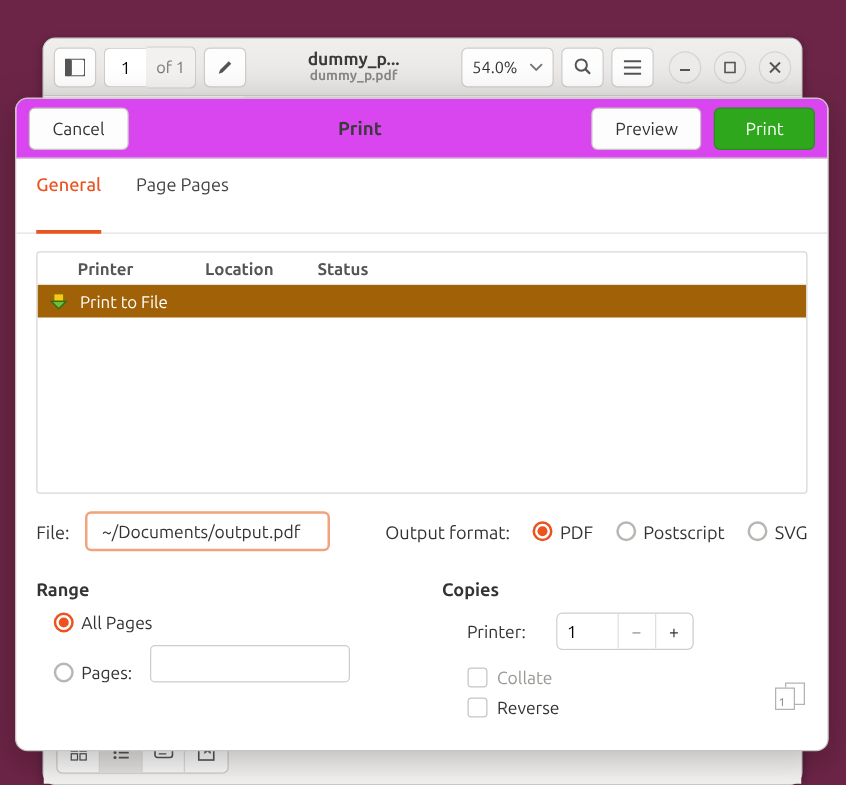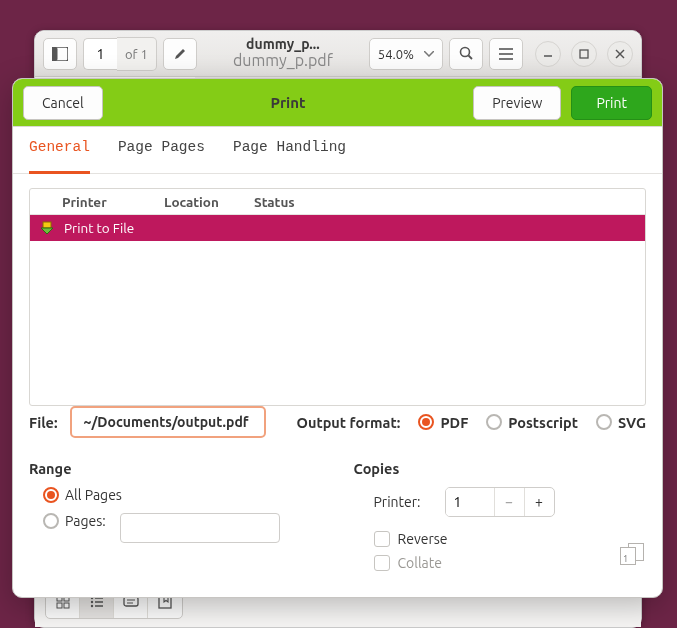--- a/index.html
+++ b/index.html
@@ -8,65 +8,65 @@
   
   .bgwin { position: absolute; left: 34px; top: 30px; width: 608px; height: 598px; background: #fafafa; border: 1px solid #ccc; border-radius: 10px; box-shadow: 0 2px 8px rgba(0,0,0,.3);}
   .bgwin-header { height: 46px; background: linear-gradient(#f0efee,#e6e4e2); border-bottom: 1px solid #d0cecb; display: flex; align-items: center; padding: 0 8px; gap: 6px; border-radius: 10px 10px 0 0;}
   .hbtn { height: 32px; background: #fdfdfd; border: 1px solid #cfcdca; border-radius: 5px; display: flex; align-items: center; justify-content: center; }
   .hbtn.square { width: 34px; }
   .page-box { display: flex; align-items: center; }
   .page-input { width: 34px; height: 32px; border: 1px solid #cfcdca; border-right: none; border-radius: 5px 0 0 5px; background: #fff; text-align: center; font-size: 14px; }
   .page-of { height: 32px; border: 1px solid #cfcdca; border-left: none; border-radius: 0 5px 5px 0; background: #f2f1ef; padding: 16px 8px; display: flex; align-items: center; color: #777; font-size: 13px;}
   .title-box { flex: 1; display: flex; flex-direction: column; align-items: center; line-height: 1.1; margin: 0 4px; overflow: hidden;}
   .title-box .t1 { font-weight: 600; font-size: 14px; color: #3a3a3a; white-space: nowrap; }
-  .title-box .t2 { font-size: 16px; color: #888; }
+  .title-box .t2 { font-size: 11px; color: #888; font-weight: bold; }
   .zoom-box { display: flex; align-items: center; height: 32px; border: 1px solid #cfcdca; border-radius: 5px; background: #fdfdfd; padding: 0 8px; gap: 10px; font-size: 13px;}
   .win-controls { display: flex; gap: 10px; margin-left: 6px; }
   .win-circle { width: 26px; height: 26px; border-radius: 50%; background: #ecebe9; border: 1px solid #d6d4d1; display: flex; align-items: center; justify-content: center; font-size: 12px; color: #555;}
   .bg-body { position: absolute; left:0; right:0; top:46px; bottom:0; background: #f7f6f5;}
   .bg-canvas { position: absolute; left: 160px; top: 0; right: 0; bottom: 50px; background: #e9e8e6; }
   .bottom-toolbar { position: absolute; left: 10px; bottom: 8px; height: 34px; display: flex; border: 1px solid #cfcdca; border-radius: 5px; overflow: hidden; background: #fdfdfd;}
   .bottom-toolbar .bt { width: 34px; display: flex; align-items: center; justify-content: center; border-right: 1px solid #e0ded9;}
   .bottom-toolbar .bt:last-child { border-right: none;}
   .bottom-toolbar .bt.active { background: #e7e5e3;}
   
   
   .dialog { position: absolute; left: 12px; top: 78px; width: 651px; background: #fff; border: 1px solid #c7c5c2; border-radius: 10px; box-shadow: 0 8px 30px rgba(0,0,0,.25); overflow: hidden;}
-  .dlg-head { height: 48px; background: #84cc16; border-bottom: 1px solid #dad8d4; display: flex; align-items: center; padding: 0 10px; gap: 10px;}
+  .dlg-head { height: 48px; background: #d946ef; border-bottom: 1px solid #dad8d4; display: flex; align-items: center; padding: 0 10px; gap: 10px;}
   .dlg-title { flex: 1; text-align: center; font-weight: 700; font-size: 15px; color: #3a3a3a;}
   .btn { height: 34px; padding: 0 18px; border-radius: 5px; border: 1px solid #c6c4c0; background: #fdfdfd; font-size: 14px; color: #333; display: flex; align-items: center; cursor: pointer;}
   .btn.primary { background: #2ea71c; border-color: #259016; color: #fff; padding: 0 24px;}
   
   .tabs { display: flex; gap: 28px; padding: 12px 16px 0 16px; border-bottom: 1px solid #e4e2df; font-size: 14.5px;}
-  .tab { padding-bottom: 16px; color: #444; cursor: pointer; font-family: Liberation Mono, monospace;}
+  .tab { padding-bottom: 28px; color: #444; cursor: pointer;}
   .tab.active { color: #e95420; border-bottom: 3px solid #e95420; margin-bottom: -1px; font-weight: 500;}
   
   .dlg-body { padding: 14px 16px 18px 16px;}
   
-  .printer-table { border: 1px solid #d9d7d3; border-radius: 3px; height: 218px; overflow: hidden;}
+  .printer-table { border: 1px solid #d9d7d3; border-radius: 3px; height: 194px; overflow: hidden;}
   .pt-header { display: flex; height: 26px; align-items: center; font-weight: 600; font-size: 13.5px; color: #555; padding-left: 32px; gap: 30px; border-bottom: 1px solid #e6e4e1;}
   .pt-header span:nth-child(1){ width: 72px;}
   .pt-header span:nth-child(2){ width: 60px;}
-  .pt-row { display: flex; align-items: center; height: 26px; background: #be185d; color: #fff; font-size: 13.5px; padding-left: 8px; gap: 8px;}
+  .pt-row { display: flex; align-items: center; height: 26px; background: #a16207; color: #fff; font-size: 13.5px; padding-left: 8px; gap: 8px;}
   .pt-icon { width: 18px; display: flex; justify-content: center;}
   
-  .file-row { display: flex; align-items: center; gap: 12px; margin-top: 0; font-size: 14.5px; font-weight: bold;}
+  .file-row { display: flex; align-items: center; gap: 12px; margin-top: 14px; font-size: 14.5px;}
   .file-box { height: 32px; border: 2px solid #f1a27e; border-radius: 5px; padding: 0 12px; display: flex; align-items: center; font-size: 14px; color: #333; min-width: 196px;}
   .outfmt { margin-left: auto; display: flex; align-items: center; gap: 18px;}
   .radio { display: flex; align-items: center; gap: 6px; cursor: pointer;}
   .radio .r { width: 16px; height: 16px; border-radius: 50%; border: 2px solid #b9b7b3; display: flex; align-items: center; justify-content: center;}
   .radio.checked .r { border-color: #e95420;}
   .radio.checked .r::after { content:""; width: 8px; height: 8px; background: #e95420; border-radius: 50%;}
   
   .lower { display: flex; margin-top: 22px; gap: 32px;}
   .section-h { font-weight: 700; font-size: 14.5px; margin-bottom: 10px;}
   .col-left { flex: 1;}
   .col-right { flex: 1;}
   .range-opts { padding-left: 14px; display: flex; flex-direction: column; gap: 10px;}
-  .pages-line { display: flex; align-items: flex-start; gap: 14px;}
+  .pages-line { display: flex; align-items: flex-end; gap: 14px;}
   .text-input { height: 30px; width: 160px; border: 1px solid #cfcdca; border-radius: 4px; background: #fff; padding: 0 6px;}
   
   .copies-line { display: flex; align-items: center; gap: 24px; padding-left: 20px; margin-bottom: 14px;}
   .spinner { display: flex; height: 30px; border: 1px solid #cfcdca; border-radius: 5px; overflow: hidden;}
   .spinner input { width: 48px; border: none; padding: 0 8px; font-size: 14px;}
   .spinner .sp { width: 30px; display: flex; align-items: center; justify-content: center; border-left: 1px solid #e1dfdb; color: #888;}
   .chk-row { display: flex; align-items: center; gap: 8px; padding-left: 20px; margin-bottom: 8px; color: #9a9894;}
   .chk-row.enabled { color: #333;}
   .chk { width: 16px; height: 16px; border: 1.5px solid #c7c5c1; border-radius: 3px;}
   .collate-icon { width: 26px; height: 24px; position: relative; margin-left: 20px;}
@@ -180,21 +180,20 @@
   <div class="dlg-head">
     <button class="btn">Cancel</button>
     <div class="dlg-title">Print</div>
     <button class="btn">Preview</button>
     <button class="btn primary">Print</button>
   </div>
 
   <div class="tabs">
     <div class="tab active">General</div>
     <div class="tab">Page Pages</div>
-    <div class="tab">Page Handling</div>
   </div>
 
   <div class="dlg-body">
     <div class="printer-table">
       <div class="pt-header">
         <span>Printer</span>
         <span>Location</span>
         <span>Status</span>
       </div>
       <div class="pt-row">
@@ -250,28 +249,28 @@
         <div class="copies-line">
           <span>Printer:</span>
           <div class="spinner">
             <input value="1" style="">
             <div class="sp">−</div>
             <div class="sp" style="color:#333;">+</div>
           </div>
         </div>
         <div style="display:flex; align-items:center;">
           <div style="flex:1;">
+            <div class="chk-row">
+                <span class="chk"></span>
+                <span>Collate</span>
+              </div>
             <div class="chk-row enabled">
                 <span class="chk"></span>
                 <span>Reverse</span>
               </div>
-            <div class="chk-row">
-                <span class="chk"></span>
-                <span>Collate</span>
-              </div>
           </div>
           <div class="collate-icon">
             <div class="pg b">2</div>
             <div class="pg a">1</div>
           </div>
         </div>
       </div>
     </div>
   </div>
 </div>

